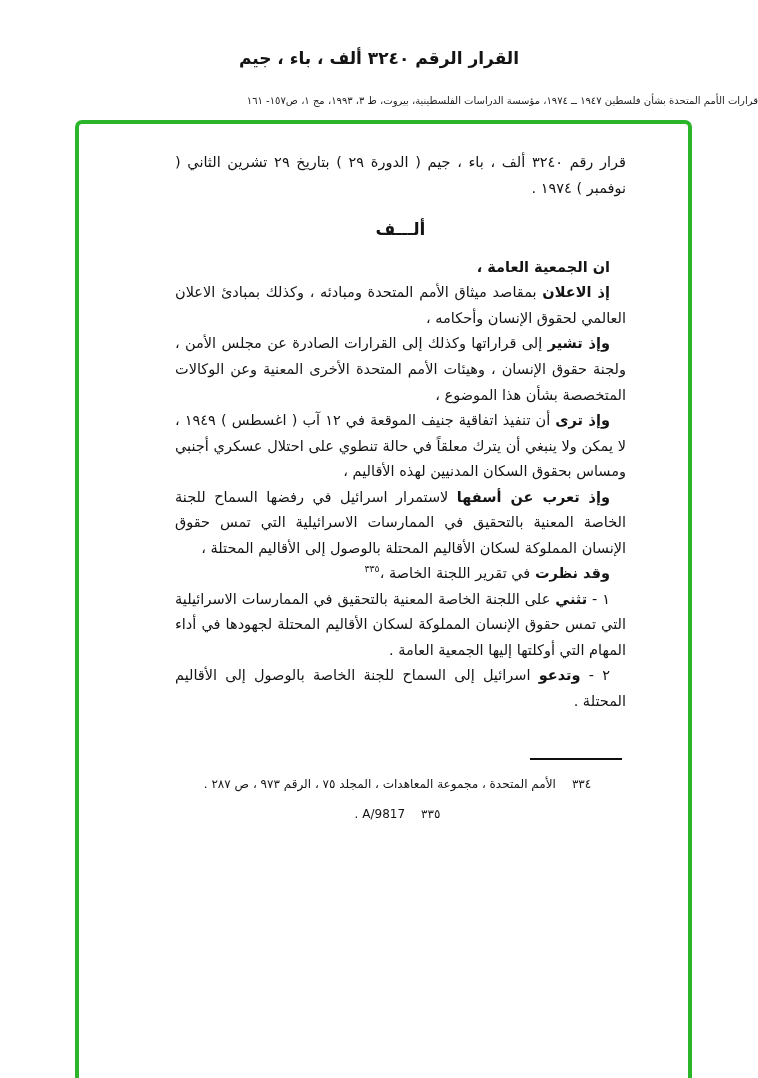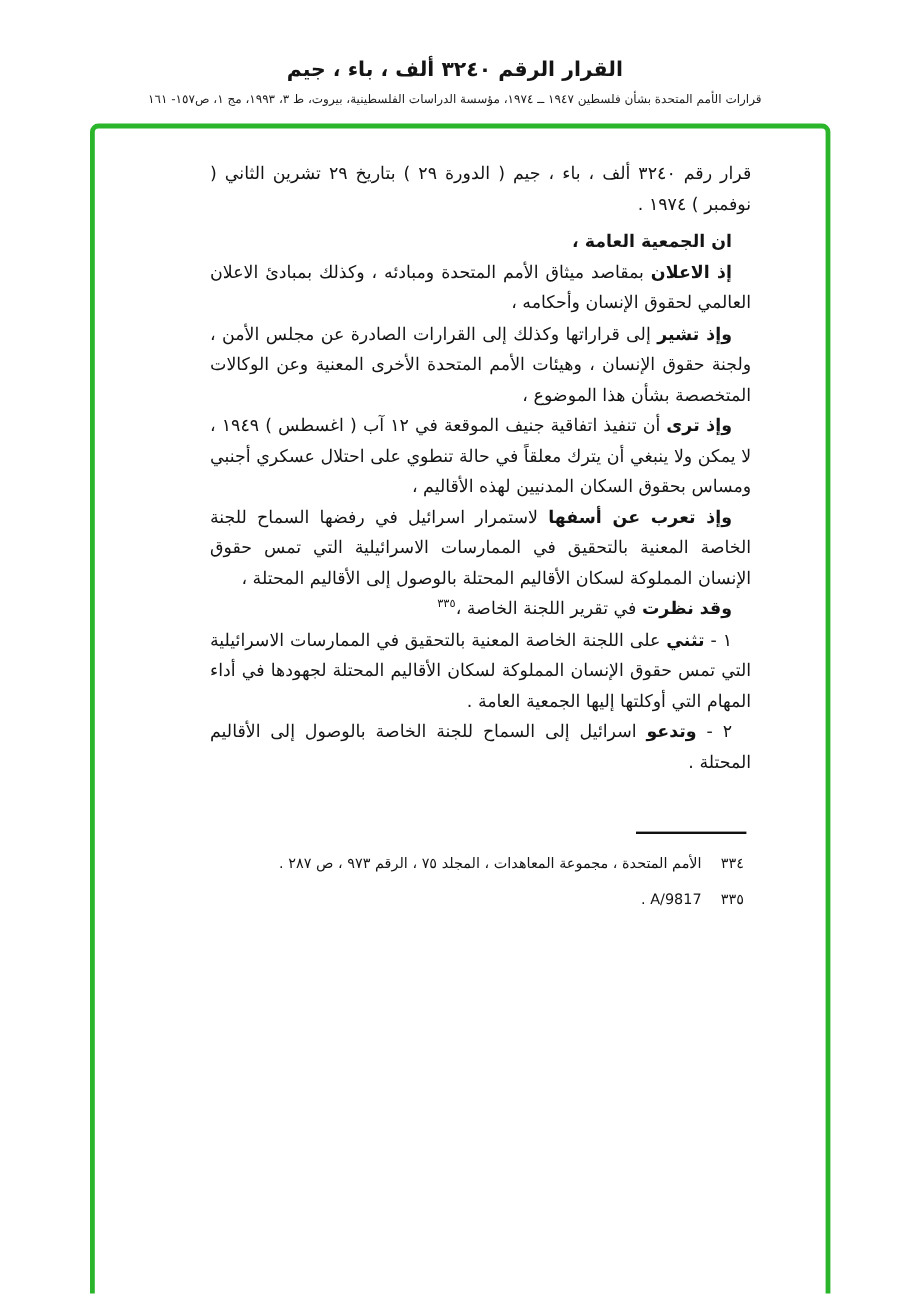--- a/index.html
+++ b/index.html
@@ -5,21 +5,21 @@
   html,body{margin:0;padding:0;}
   body{
     width:758px;height:1078px;background:#ffffff;color:#141414;
     font-family:"DejaVu Sans", sans-serif;position:relative;overflow:hidden;
   }
   .header{padding-top:48px;}
   .header-title{
     text-align:center;font-weight:bold;font-size:17px;direction:rtl;margin:0;
   }
   .source-line{
-    text-align:center;font-size:10px;direction:rtl;margin-top:10px;color:#1c1c1c;
+    font-size:10px;direction:rtl;margin-top:27px;color:#1c1c1c;
     letter-spacing:.2px;
   }
   .green-box{
     box-sizing:border-box;width:617px;height:1008px;
     margin:14px 0 0 75px;
     border:4px solid #2bb52b;border-radius:7px;
     padding:26px 62px 0 96px;
   }
   .content{
     direction:rtl;font-size:14.5px;line-height:1.76;text-align:justify;
@@ -34,41 +34,42 @@
   }
   .para{margin:0;text-indent:16px;}
   .para b{font-weight:bold;}
   sup{font-size:9.5px;line-height:0;}
   .footnote-area{margin-top:44px;}
   .fn-rule{
     width:92px;height:2px;background:#101010;
     margin:0 4px 14px auto;
   }
   .footnote{
-    font-size:12px;margin:0 6px 9px 0;text-align:right;text-indent:0;
+    font-size:12px;margin:0 6px 9px 0;text-align:center;text-indent:0;
   }
   .fn-num{display:inline-block;margin-left:16px;}
   .page-number{
     text-align:center;font-weight:bold;font-size:15px;margin-top:16px;direction:rtl;
   }
 </style>
 </head>
 <body>
 
 <div class="header">
   <h1 class="header-title">القرار الرقم ٣٢٤٠ ألف ، باء ، جيم</h1>
   <div class="source-line">قرارات الأمم المتحدة بشأن فلسطين ١٩٤٧ ــ ١٩٧٤، مؤسسة الدراسات الفلسطينية، بيروت، ط ٣، ١٩٩٣، مج ١، ص١٥٧- ١٦١</div>
 </div>
 
 <div class="green-box">
   <div class="content">
 
     <p class="intro">قرار رقم ٣٢٤٠ ألف ، باء ، جيم ( الدورة ٢٩ ) بتاريخ ٢٩ تشرين الثاني ( نوفمبر ) ١٩٧٤ .</p>
 
 
+    <div class="section-heading">ألـــف</div>
 
     <p class="para"><span></span><b>ان الجمعية العامة ،</b><span></span><sup></sup><span></span></p>
 
     <p class="para"><span></span><b>إذ الاعلان</b><span> بمقاصد ميثاق الأمم المتحدة ومبادئه ، وكذلك بمبادئ الاعلان العالمي لحقوق الإنسان وأحكامه ،</span><sup></sup><span></span></p>
 
 
     <p class="para"><span></span><b>وإذ تشير</b><span> إلى قراراتها وكذلك إلى القرارات الصادرة عن مجلس الأمن ، ولجنة حقوق الإنسان ، وهيئات الأمم المتحدة الأخرى المعنية وعن الوكالات المتخصصة بشأن هذا الموضوع ،</span><sup></sup><span></span></p>
 
     <p class="para"><span></span><b>وإذ ترى</b><span> أن تنفيذ اتفاقية جنيف الموقعة في ١٢ آب ( اغسطس ) ١٩٤٩ ، لا يمكن ولا ينبغي أن يترك معلقاً في حالة تنطوي على احتلال عسكري أجنبي ومساس بحقوق السكان المدنيين لهذه الأقاليم ،</span><sup></sup><span></span></p>
 

